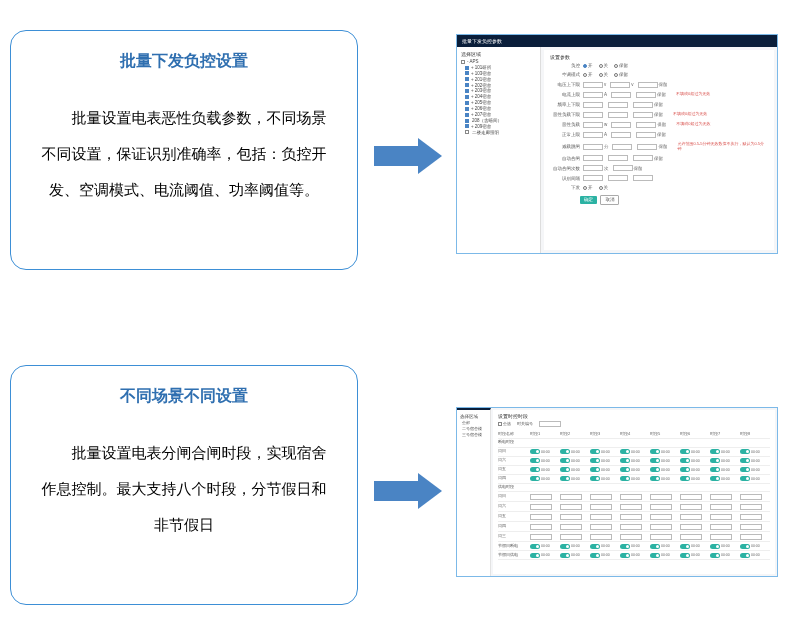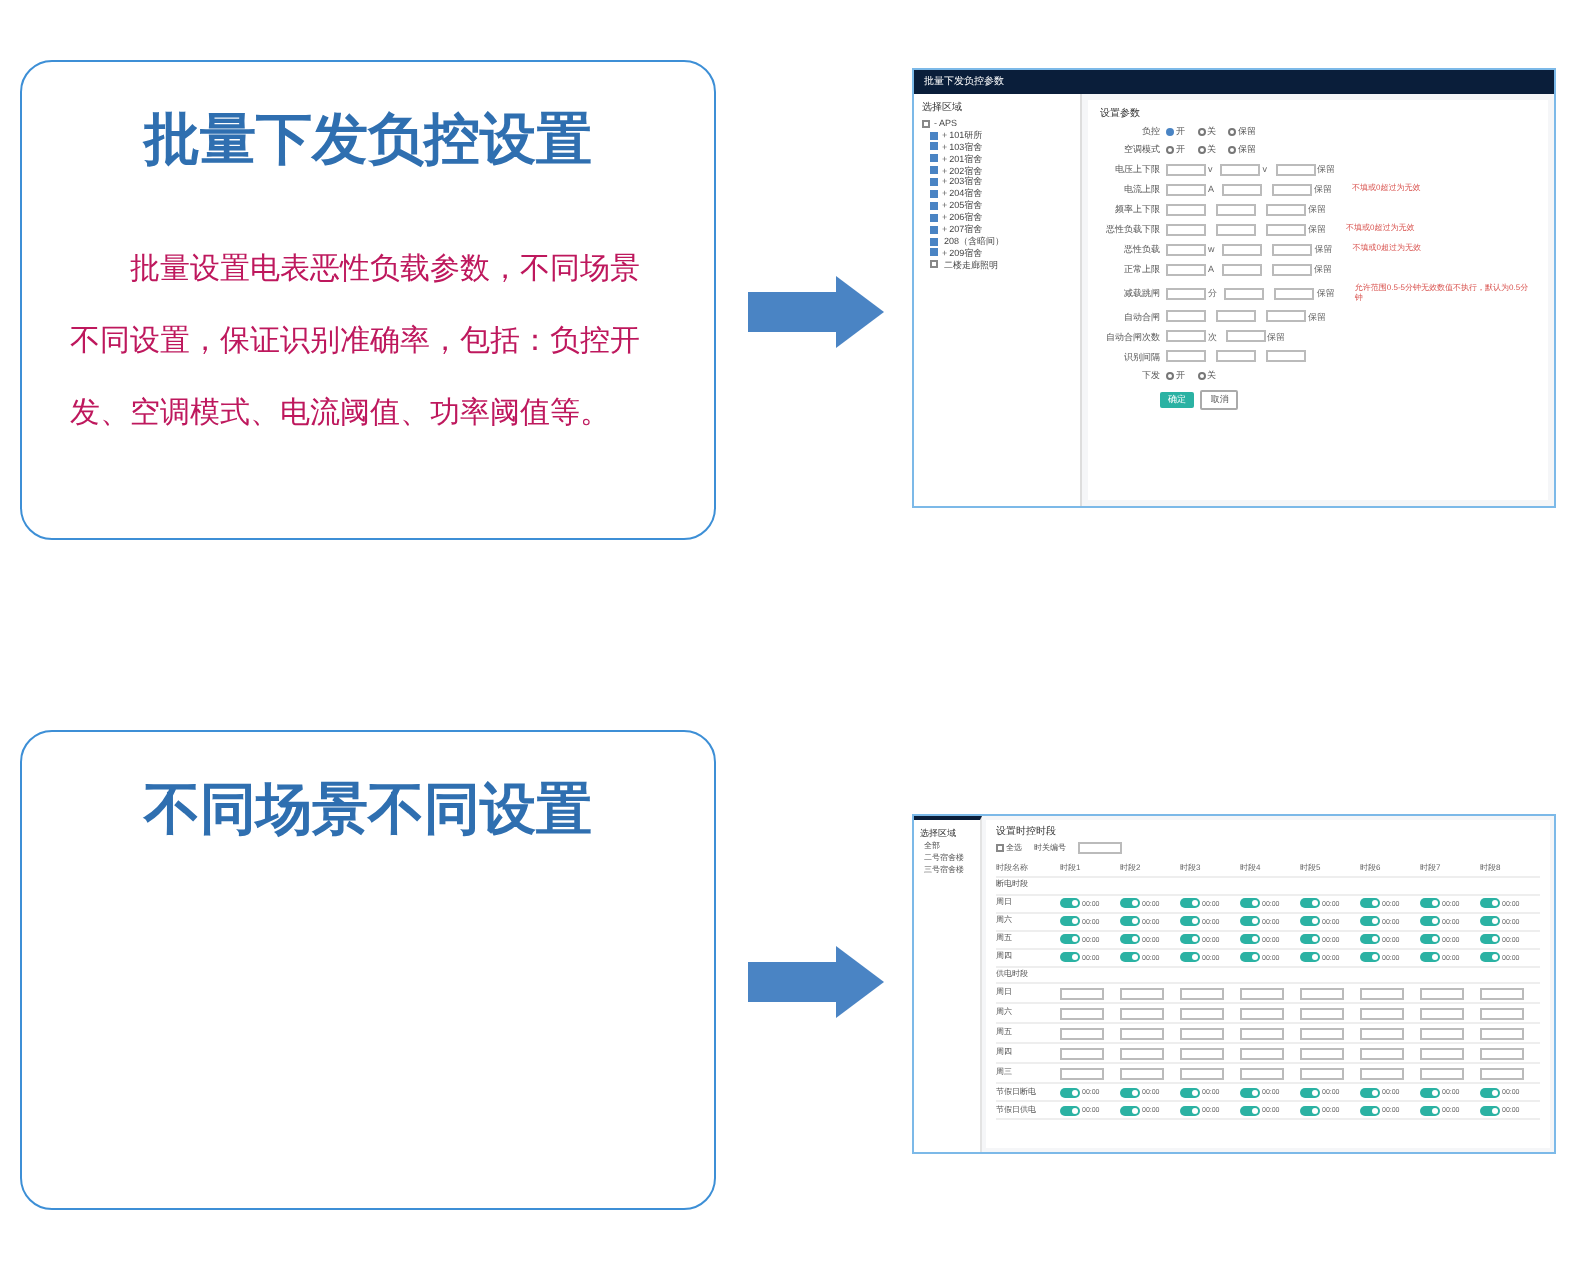--- a/index.html
+++ b/index.html
@@ -25,29 +25,29 @@
     top: 0;
     width: 348px;
     height: 240px;
     border: 1.5px solid #3d8fd6;
     border-radius: 16px;
     padding: 20px 24px;
   }
   .left-box h2 {
     text-align: center;
     color: #2f6fb0;
-    font-size: 28px;
+    font-size: 16px;
     font-weight: 600;
     margin-bottom: 28px;
   }
   .left-box p {
-    color: #be185d;
+    color: #000000;
     font-size: 15px;
     line-height: 2.4;
-    text-align: left;
+    text-align: center;
     text-indent: 2em;
   }
 
   .arrow-wrap {
     position: absolute;
     left: 364px;
     top: 108px;
     width: 72px;
     height: 36px;
   }
@@ -401,20 +401,21 @@
           <span class="t1-btn default">取消</span>
         </div>
       </div>
     </div>
   </div>
 </div>
 
 <div class="section section-2">
   <div class="left-box">
     <h2>不同场景不同设置</h2>
+    <p>批量设置电表分闸合闸时段，实现宿舍作息控制。最大支持八个时段，分节假日和非节假日</p>
   </div>
   <div class="arrow-wrap">
     <div class="arrow-shaft"></div>
     <div class="arrow-head"></div>
   </div>
   <div class="thumb thumb2">
     <div class="t2-body">
       <div class="t2-side">
         <div class="t2-side-head">选择区域</div>
         <div id="t2-side-items">

